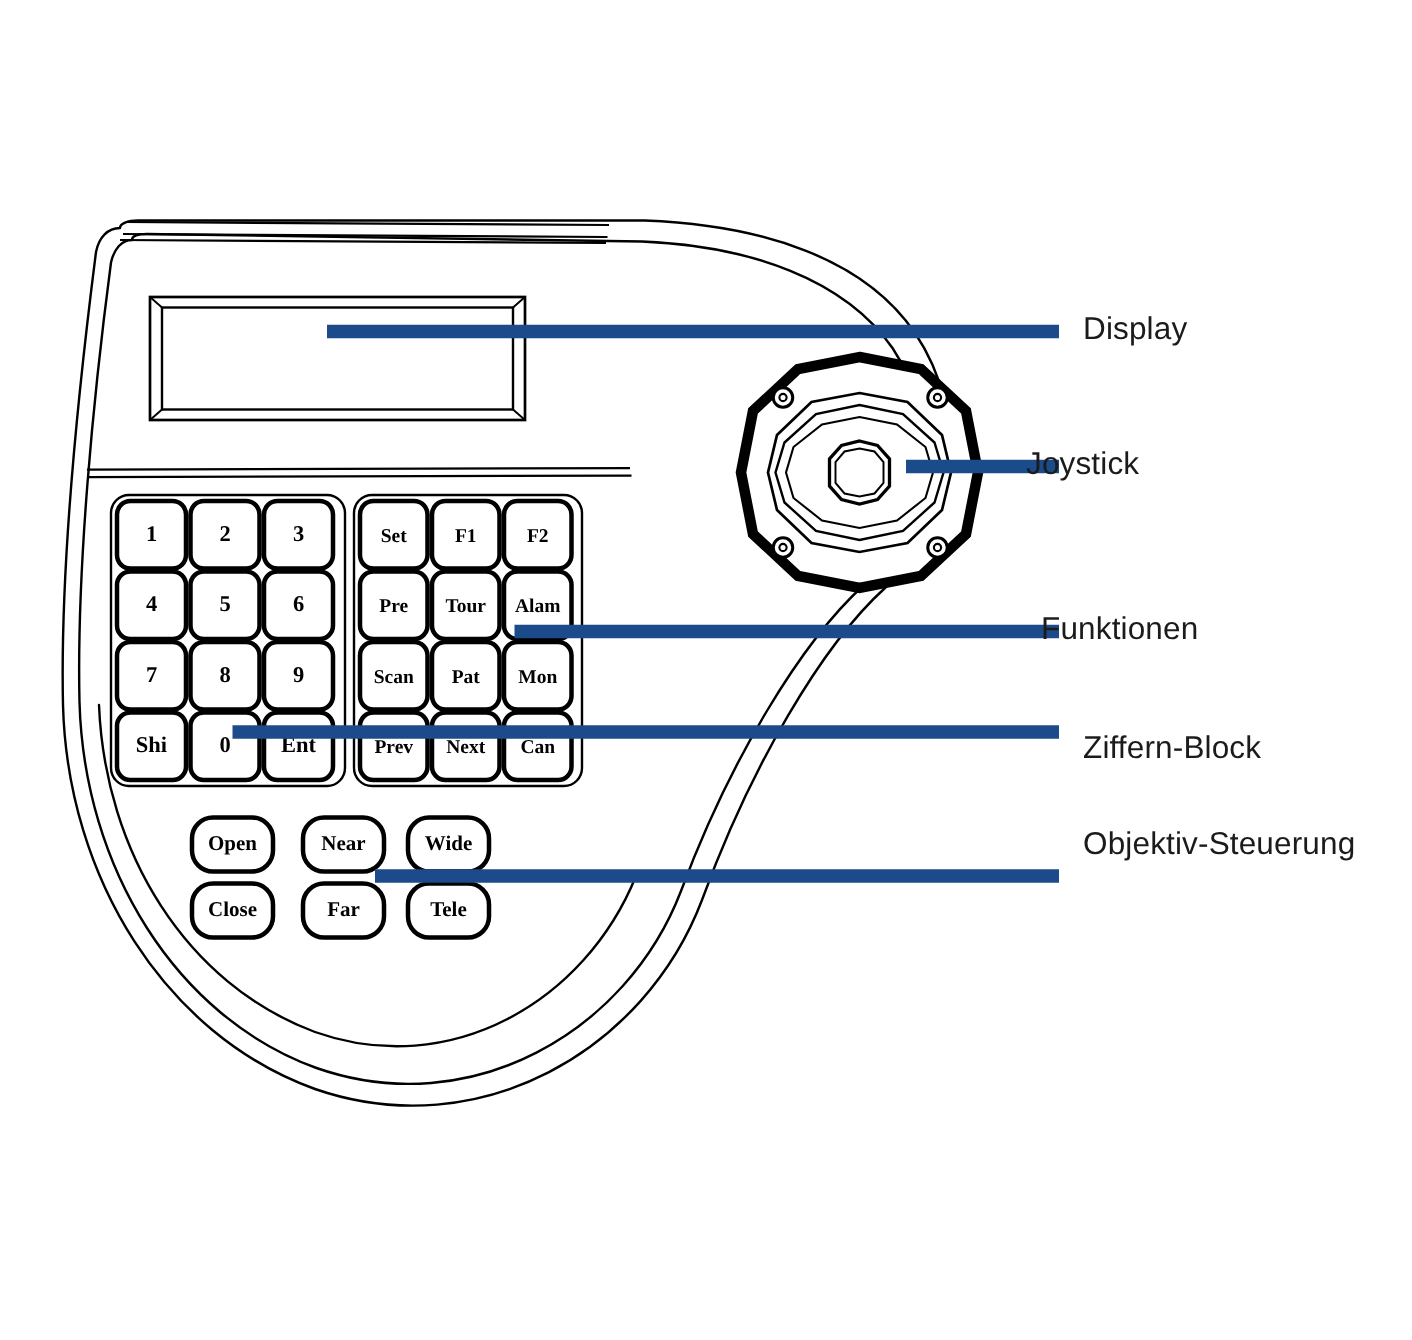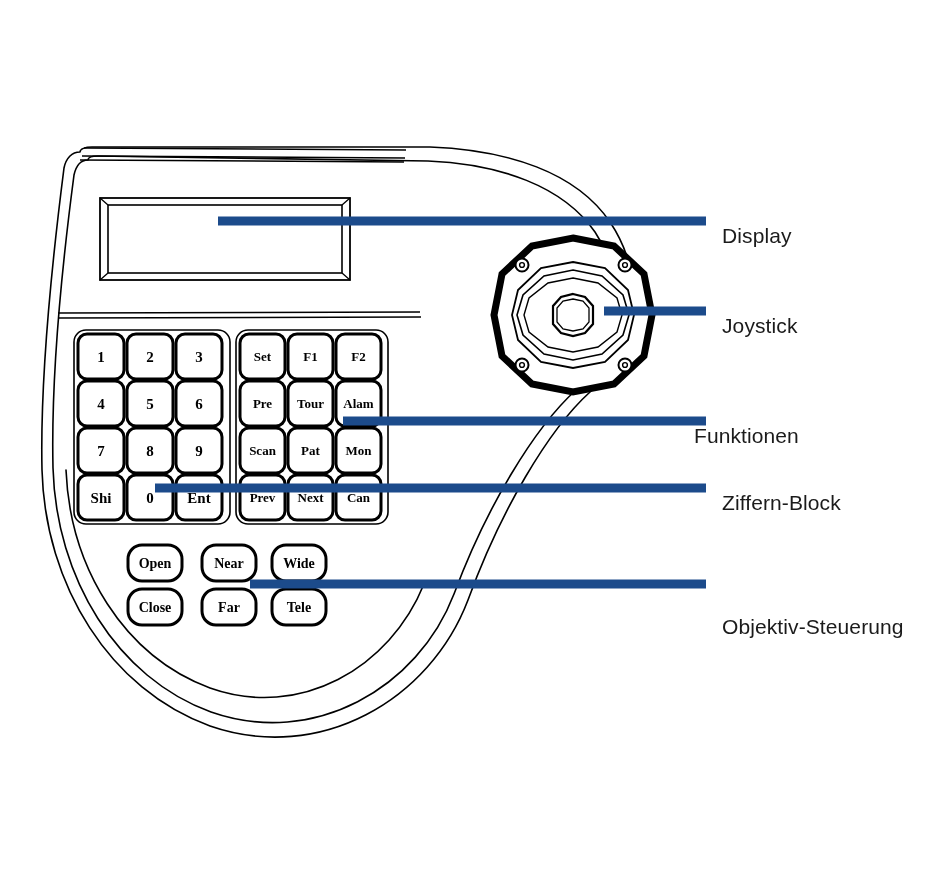--- a/index.html
+++ b/index.html
@@ -27,21 +27,20 @@
     height: 893px;
   }
   .callout-label {
     position: absolute;
     font-family: "Liberation Sans", sans-serif;
     font-size: 21px;
     color: #1b1b1b;
     white-space: nowrap;
     letter-spacing: 0.1px;
     line-height: 1;
-    margin-top: 16px;
   }
   .keycap-text {
     font-family: "Liberation Serif", serif;
     font-weight: bold;
     fill: #000000;
   }
 </style>
 </head>
 <body>
 
@@ -200,19 +199,19 @@
   <svg class="layer" id="callout-lines" viewBox="0 0 941 893">
       <line x1="218" y1="221" x2="706" y2="221" stroke="#1c4b8b" stroke-width="9"></line>
       <line x1="604" y1="311" x2="706" y2="311" stroke="#1c4b8b" stroke-width="9"></line>
       <line x1="343" y1="421" x2="706" y2="421" stroke="#1c4b8b" stroke-width="9"></line>
       <line x1="155" y1="488" x2="706" y2="488" stroke="#1c4b8b" stroke-width="9"></line>
       <line x1="250" y1="584" x2="706" y2="584" stroke="#1c4b8b" stroke-width="9"></line>
     </svg>
 
   <div id="callout-labels">
       <div class="callout-label" style="left: 722px; top: 209px;">Display</div>
-      <div class="callout-label" style="left: 722px; top: 299px;">Joystick</div>
+      <div class="callout-label" style="left: 684px; top: 299px;">Joystick</div>
       <div class="callout-label" style="left: 694px; top: 409px;">Funktionen</div>
-      <div class="callout-label" style="left: 722px; top: 476px;">Ziffern-Block</div>
-      <div class="callout-label" style="left: 722px; top: 600px;">Objektiv-Steuerung</div>
+      <div class="callout-label" style="left: 722px; top: 488px;">Ziffern-Block</div>
+      <div class="callout-label" style="left: 722px; top: 552px;">Objektiv-Steuerung</div>
     </div>
 
 </div>
 
 </body></html>

